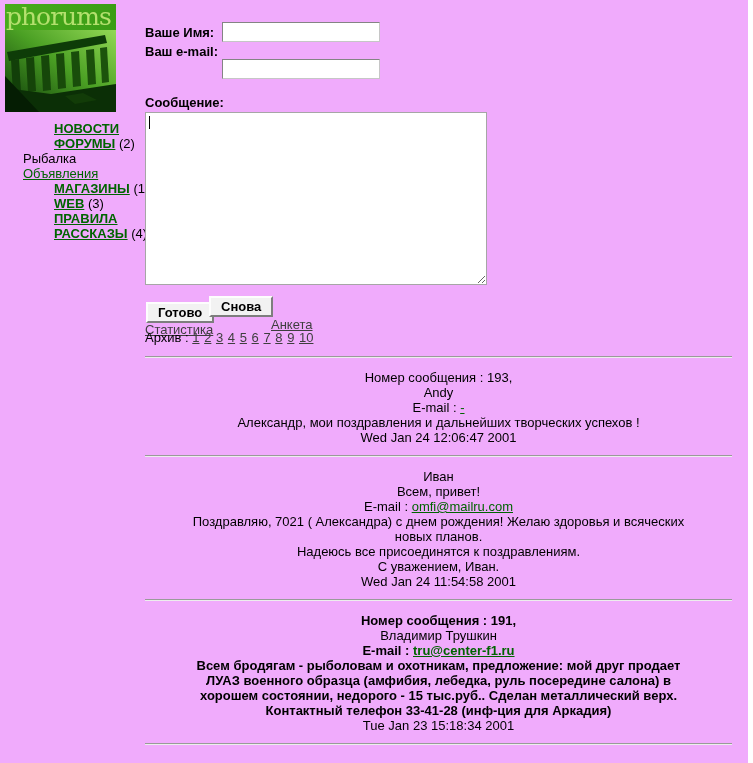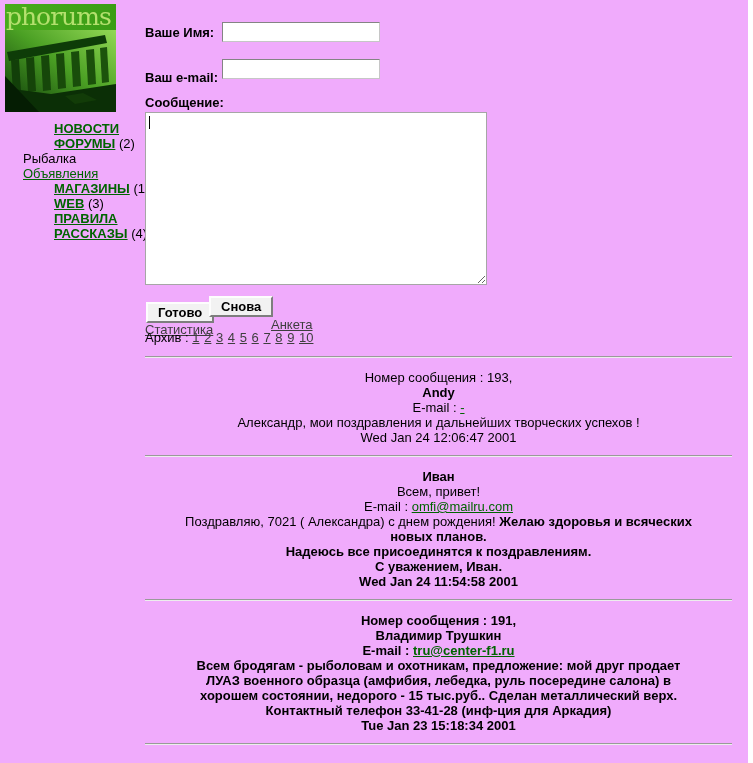--- a/index.html
+++ b/index.html
@@ -33,21 +33,21 @@
   #anketa { position:absolute; left:271px; top:317px; }
   #stats { position:absolute; left:145px; top:322px; }
   #archive-row { position:absolute; left:145px; top:330px; }
   #archive-links a { margin-right:1px; }
 
   
   #lower { position:absolute; left:145px; top:352px; width:587px; }
   hr.sep { border:0; border-top:1px solid #9a9a9a; border-bottom:1px solid #ededed; height:0; margin:10px 0 12px 0; }
   #lower hr.sep:first-child { margin-top:4px; }
   .msg div { line-height:15px;text-align:center; }
-  .msg .bold { font-weight:bold; }
+  .msg .bold { font-weight:normal; }
   .msg.allbold { font-weight:bold; }
   .msg a { color:#006400; text-decoration:underline; cursor:pointer; }
 </style>
 </head>
 <body>
 
 <div id="page">
 
   <div id="logo">
     <div id="logo-band">
@@ -83,21 +83,21 @@
       <div class="sb-row ind"><a class="sb-link">Объявления</a></div>
       <div class="sb-row"><a class="sb-link bold">МАГАЗИНЫ</a><span class="sb-count"> (14)</span></div>
       <div class="sb-row"><a class="sb-link bold">WEB</a><span class="sb-count"> (3)</span></div>
       <div class="sb-row"><a class="sb-link bold">ПРАВИЛА</a></div>
       <div class="sb-row"><a class="sb-link bold">РАССКАЗЫ</a><span class="sb-count"> (4)</span></div>
     </div>
 
   <div class="flabel" style="left:145px; top:25px;">Ваше Имя:</div>
   <input class="txt" style="left: 222px; top: 22px;" type="text" value="">
 
-  <div class="flabel" style="left:145px; top:70px;">Ваш e-mail:</div>
+  <div class="flabel" style="left:145px; top:44px;">Ваш e-mail:</div>
   <input class="txt" style="left: 222px; top: 59px;" type="text" value="">
 
   <div class="flabel" style="left:145px; top:95px;">Сообщение:</div>
   <textarea id="message-box" style=""></textarea>
   <div id="caret"></div>
 
   <button class="btn" style="left:146px; top:302px;">Готово</button>
   <button class="btn" style="left:209px; top:296px;">Снова</button>
   <a id="anketa" class="gray-link">Анкета</a>
 

